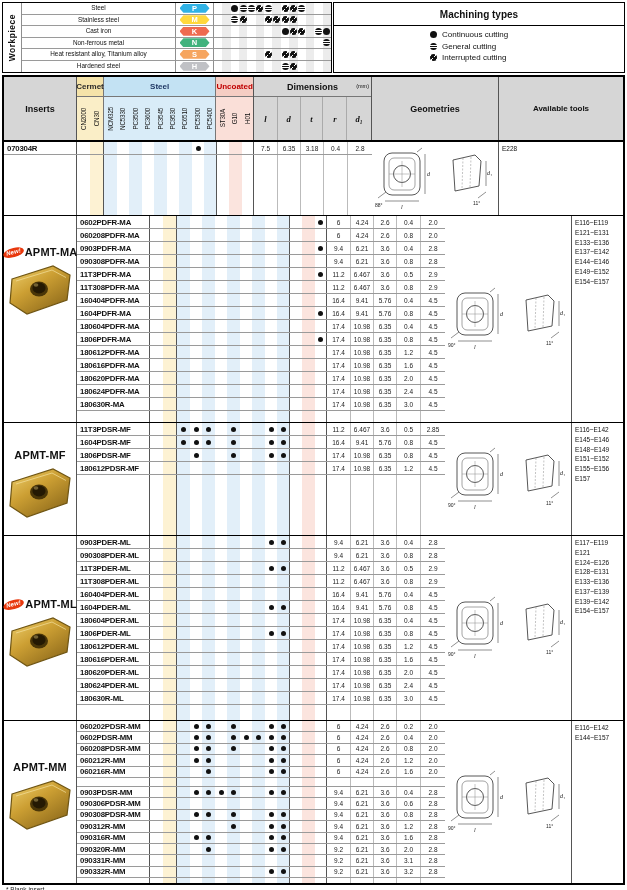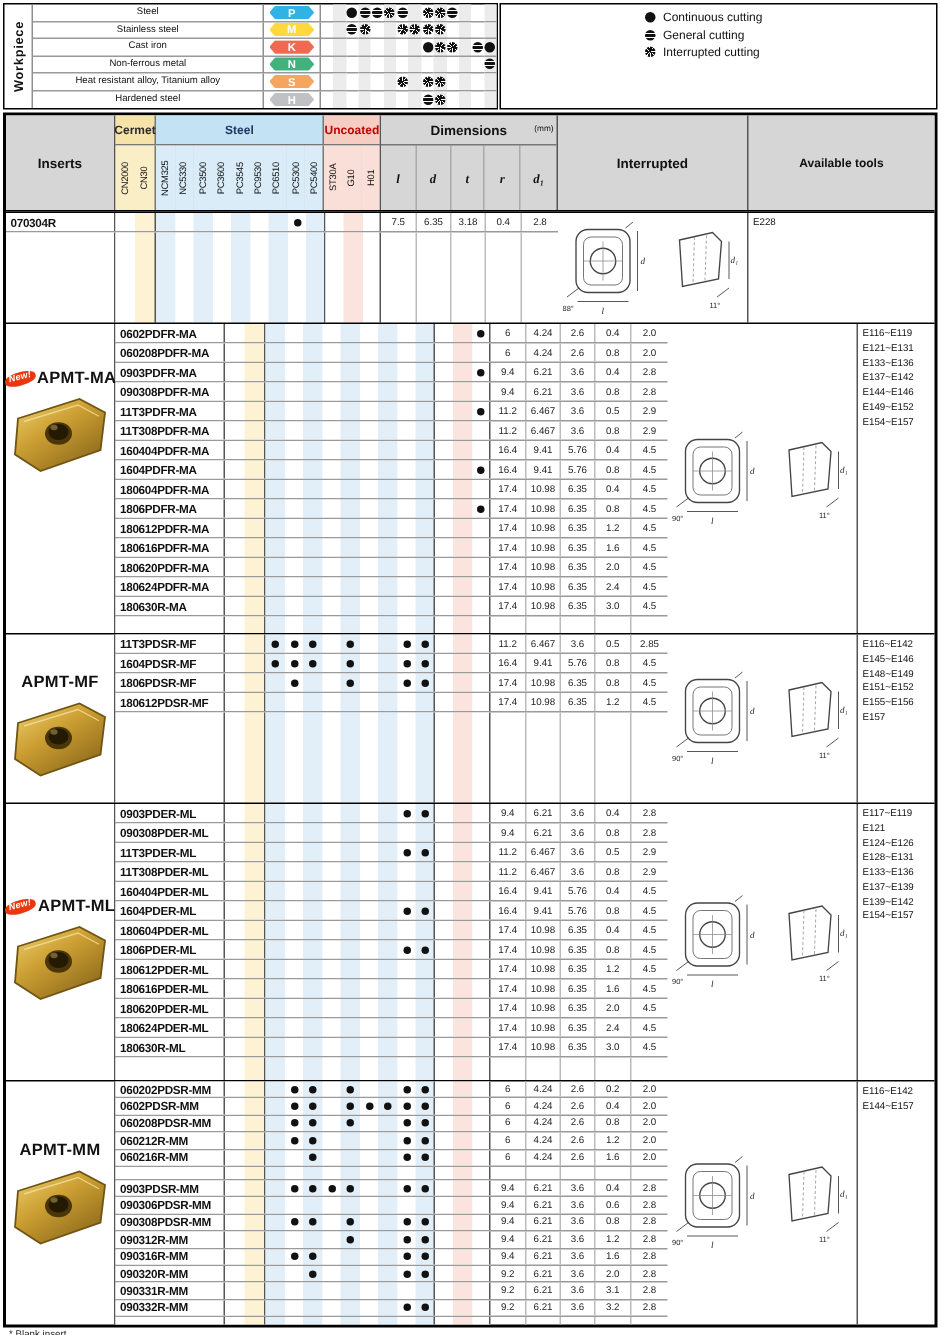--- a/index.html
+++ b/index.html
@@ -244,20 +244,21 @@
         </div>
         <div class="wp-mark alt">
           <span class="sym-i"></span>
         </div>
         <div class="wp-mark"></div>
         <div class="wp-mark alt"></div>
         <div class="wp-mark"></div>
         <div class="wp-mark alt"></div>
       </div>
     <div class="legend">
+      <div class="legend-title">Machining types</div>
       <div class="legend-items" id="legend-items">
           <div class="legend-item">
             <span class="sym-c"></span>
             <span>Continuous cutting</span>
           </div>
           <div class="legend-item">
             <span class="sym-g"></span>
             <span>General cutting</span>
           </div>
           <div class="legend-item">
@@ -327,21 +328,21 @@
             <span class="h-dim-mm">(mm)</span>
           </div>
           <div class="h-dim-bot">
             <div class="h-dim-cell" style="width: 24px;">l</div>
             <div class="h-dim-cell" style="width: 23px;">d</div>
             <div class="h-dim-cell" style="width: 23px;">t</div>
             <div class="h-dim-cell" style="width: 24px;">r</div>
             <div class="h-dim-cell" style="width: 24px;">d₁</div>
           </div>
         </div>
-        <div class="hcell h-geo">Interrupted</div>
+        <div class="hcell h-geo">Geometries</div>
         <div class="hcell h-av">Available tools</div>
       </div>
       <div class="block" style="height: 74px;">
         <div class="col-rows">
           <div class="drow" style="grid-template-columns: 73px 13px 14px 13px 12px 13px 12px 13px 12px 13px 12px 13px 12px 13px 12px 24px 23px 23px 24px 24px; height: 13px;">
             <div class="cell-des">070304R</div>
             <div class="gcell" style="background: rgb(255, 255, 255);"></div>
             <div class="gcell gsec-end" style="background: rgb(253, 242, 211);"></div>
             <div class="gcell" style="background: rgb(226, 239, 249);"></div>
             <div class="gcell" style="background: rgb(255, 255, 255);"></div>

